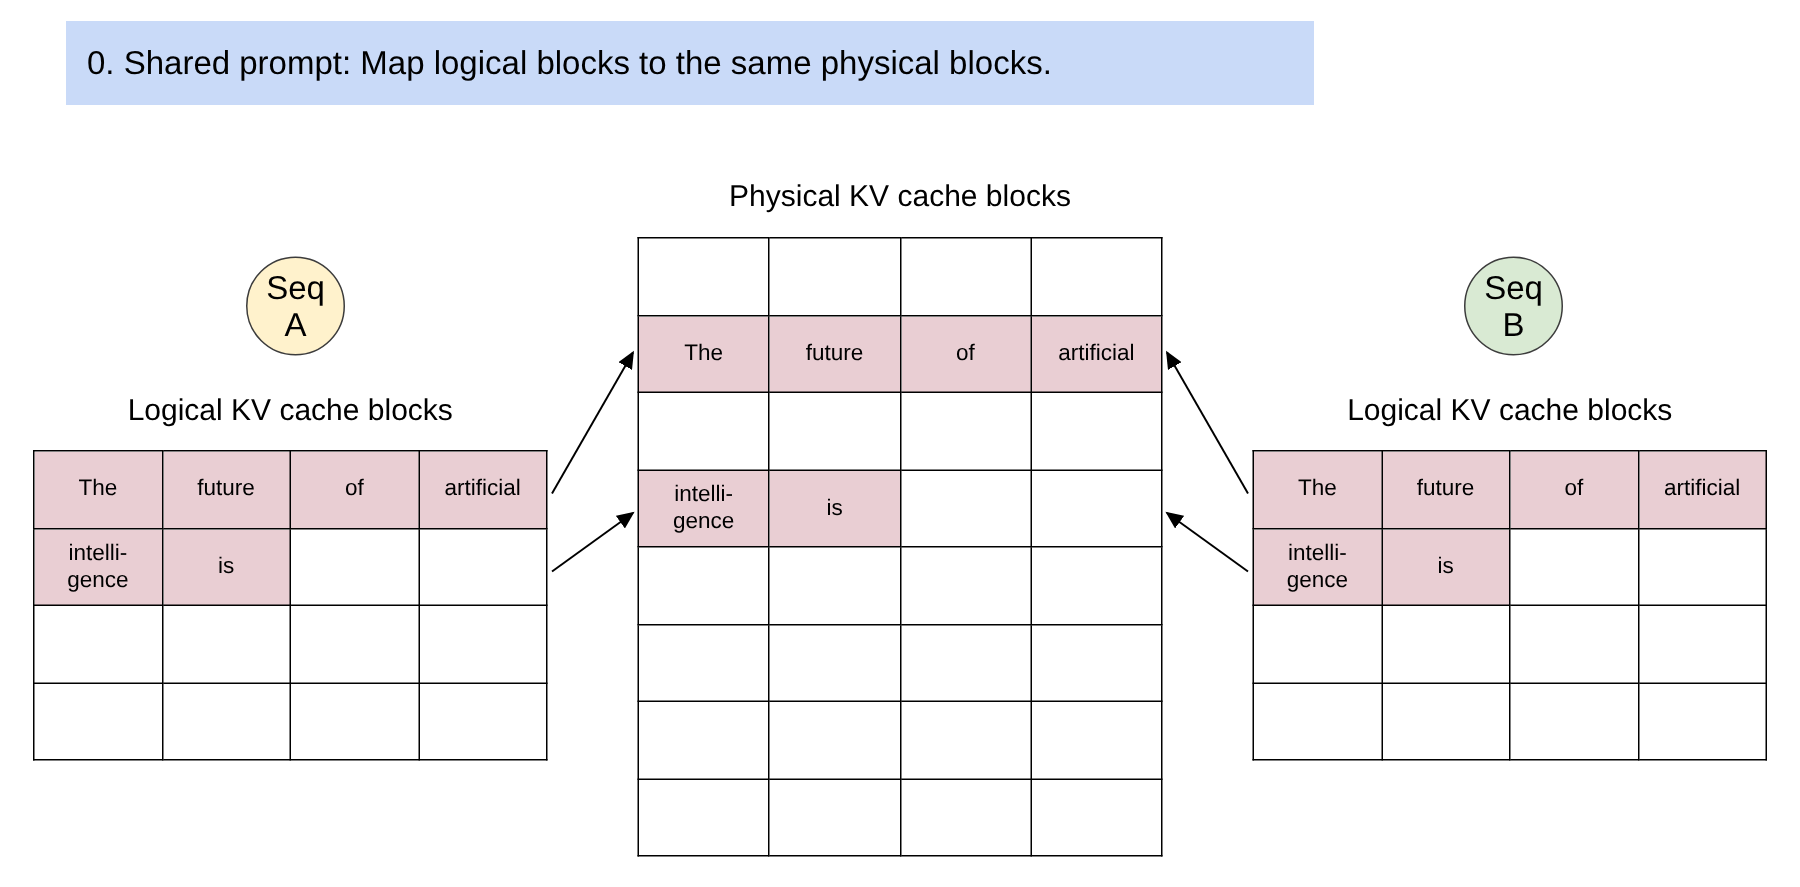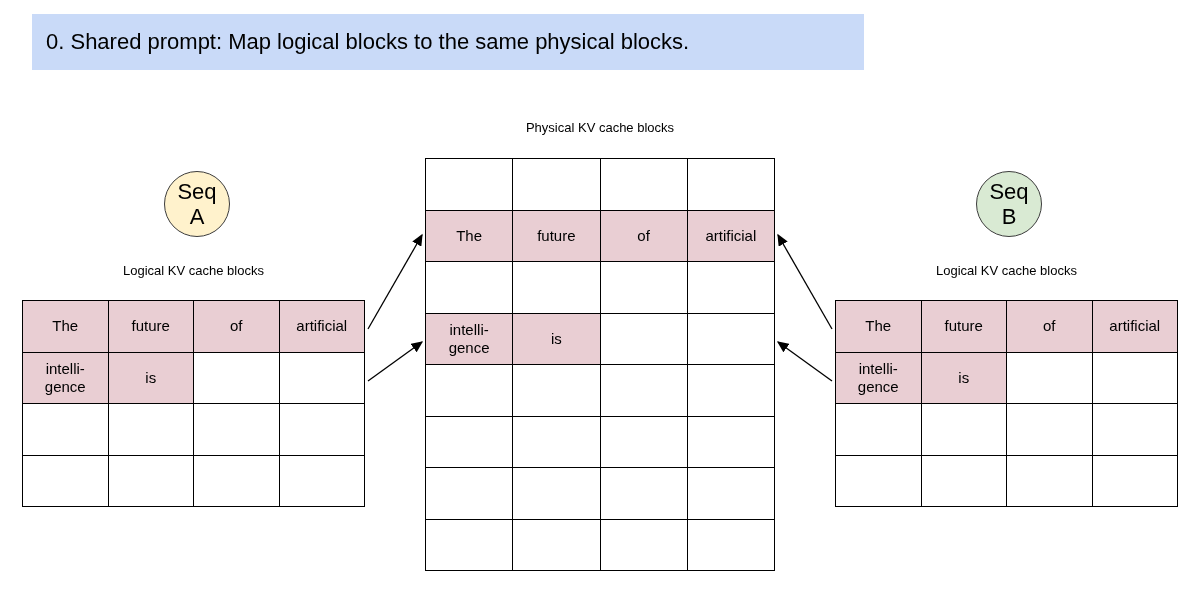--- a/index.html
+++ b/index.html
@@ -2,26 +2,26 @@
 <html><head>
 <meta charset="utf-8">
 <style>
   html,body{margin:0;padding:0;}
   body{
     width:1200px;height:591px;position:relative;overflow:hidden;
     background:#ffffff;color:#000;
     font-family:"Liberation Sans", sans-serif;
   }
   .banner{
-    position:absolute;left:32px;top:14px;width:818px;height:56px;
+    position:absolute;left:44px;top:14px;width:818px;height:56px;
     background:var(--banner-bg,#c9daf8);
     display:flex;align-items:center;padding-left:14px;
     font-size:22px;
   }
-  .diagram-title{position:absolute;text-align:center;font-size:13px;}
+  .diagram-title{position:absolute;text-align:center;font-size:20px;}
   #physical-title{left:425px;top:120px;width:350px;}
   #logical-a-title{left:22px;top:263px;width:343px;}
   #logical-b-title{left:835px;top:263px;width:343px;}
   .seq-circle{
     position:absolute;width:64px;height:64px;border-radius:50%;
     border:1px solid #3c3c3c;
     display:flex;align-items:center;justify-content:center;
     text-align:center;font-size:22px;line-height:1.15;white-space:pre-line;
   }
   #seq-a{left:164px;top:171px;background:var(--seq-a-bg,#fff2cc);}

